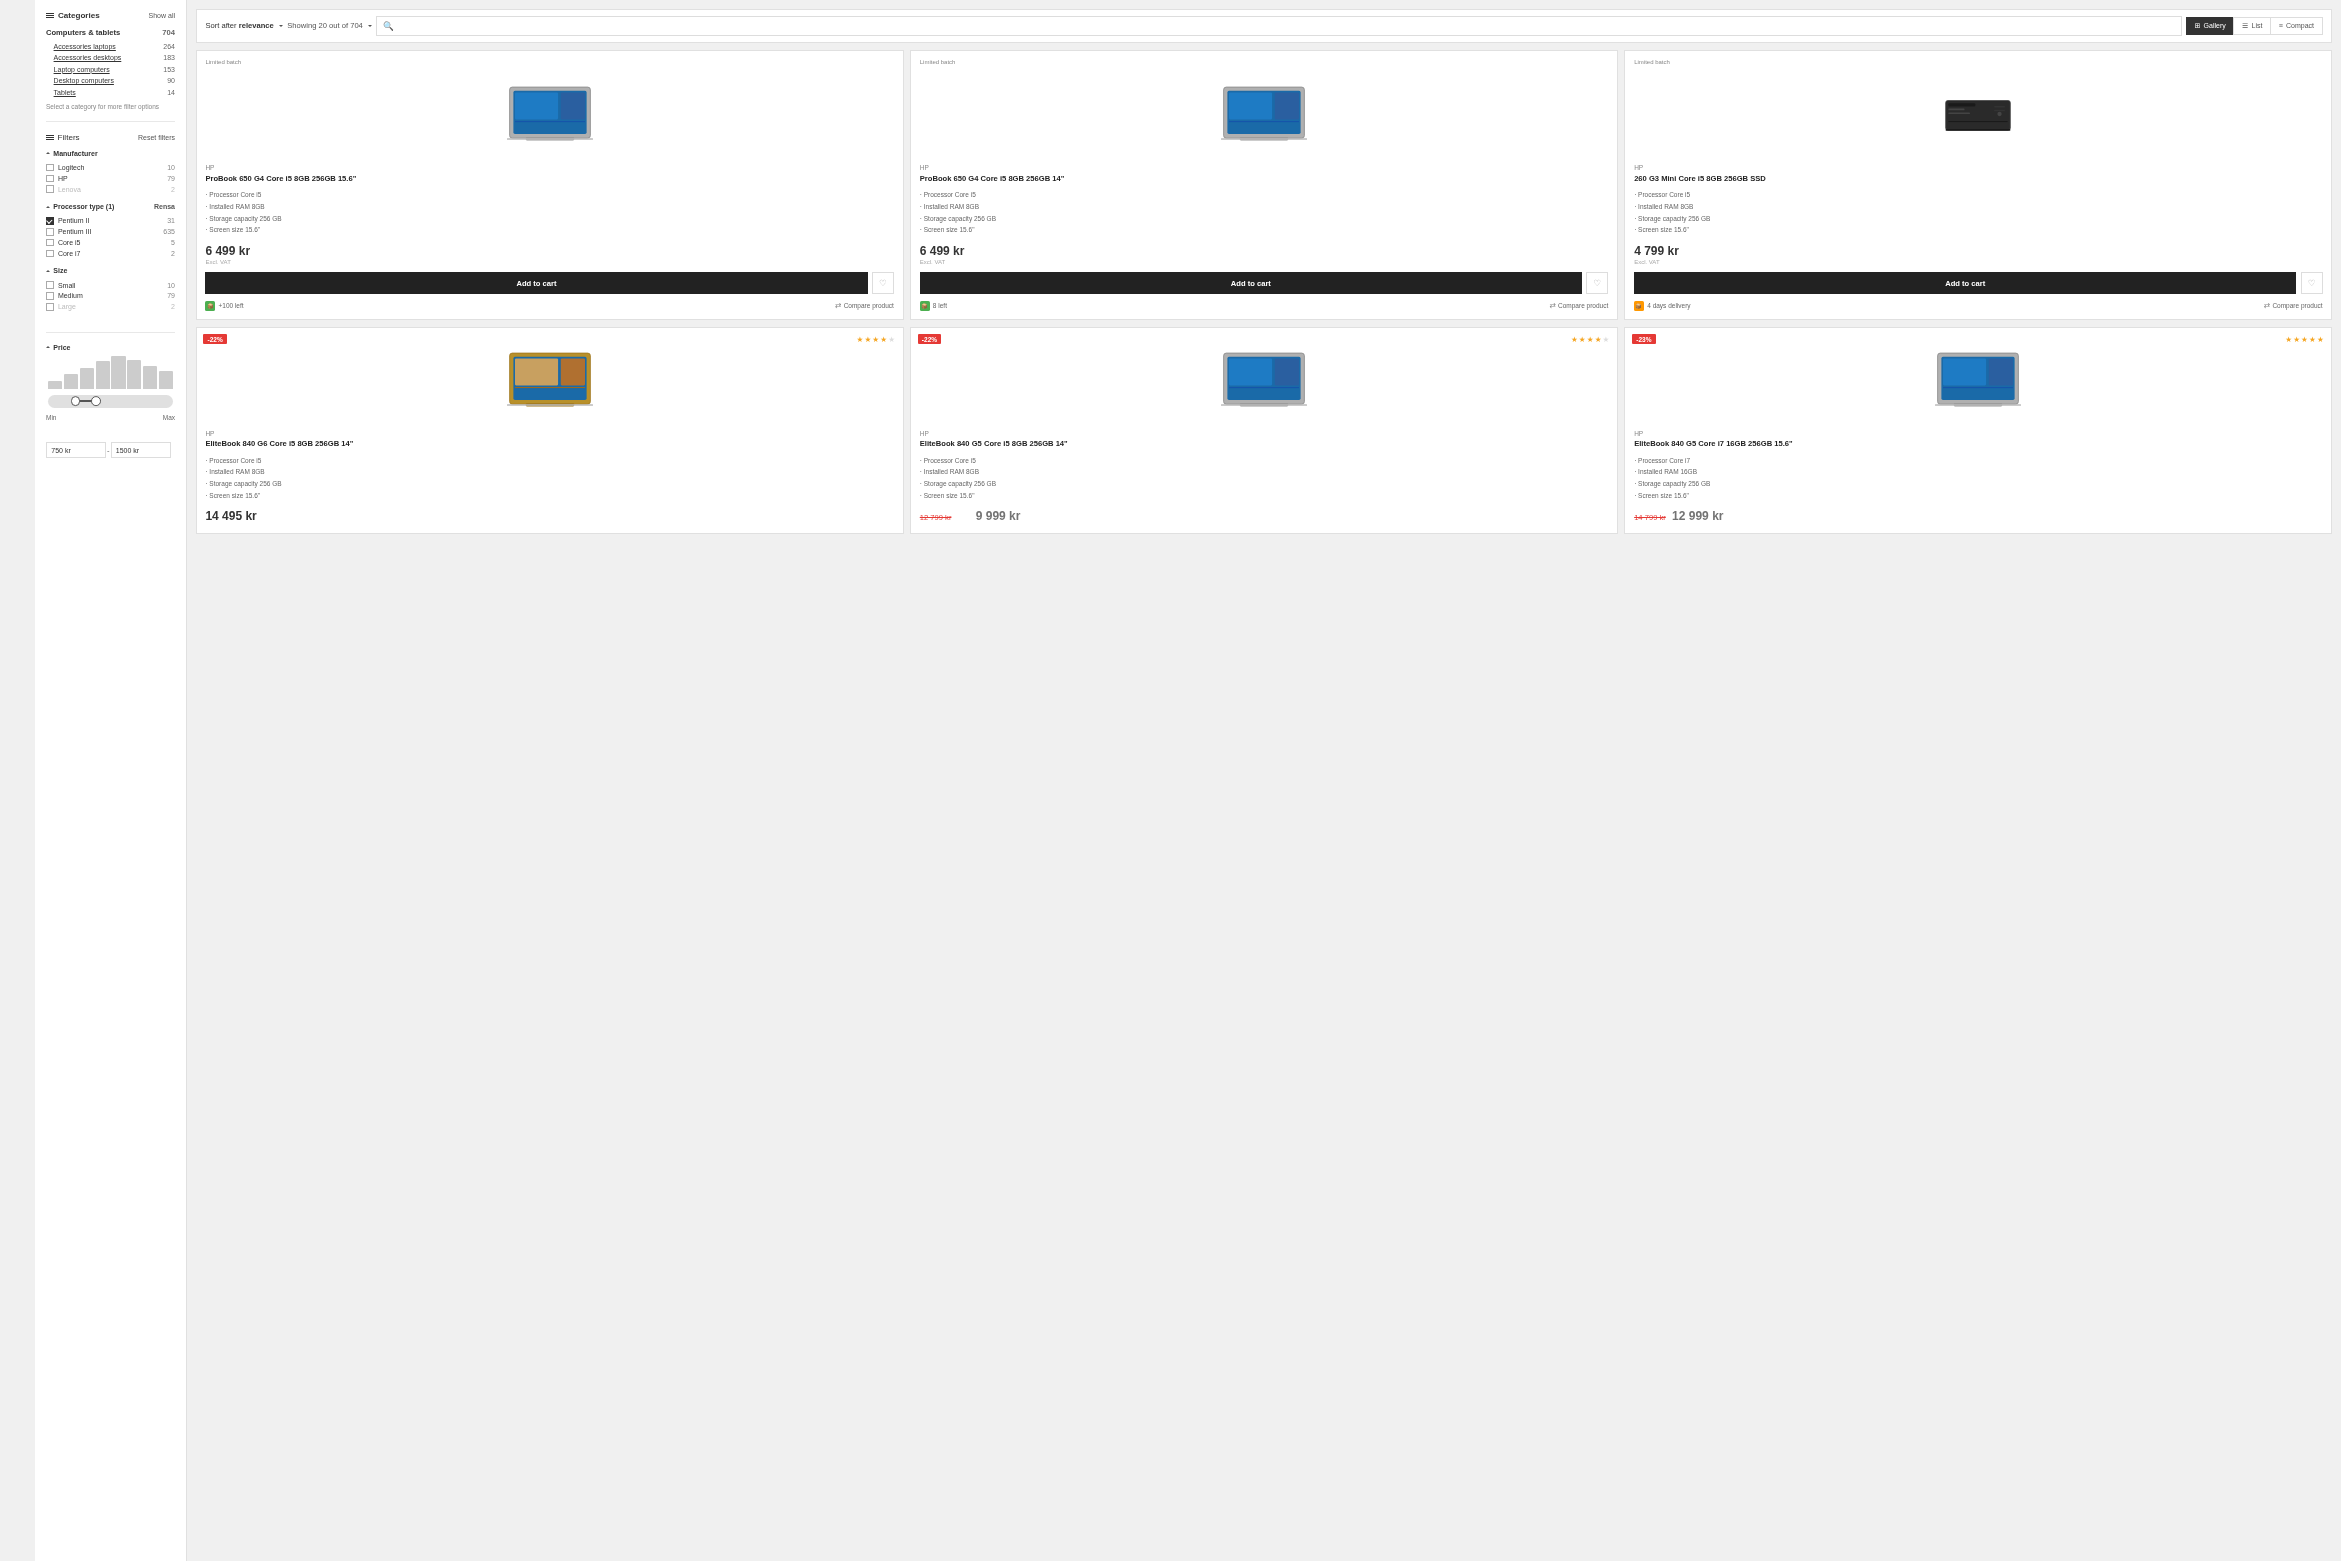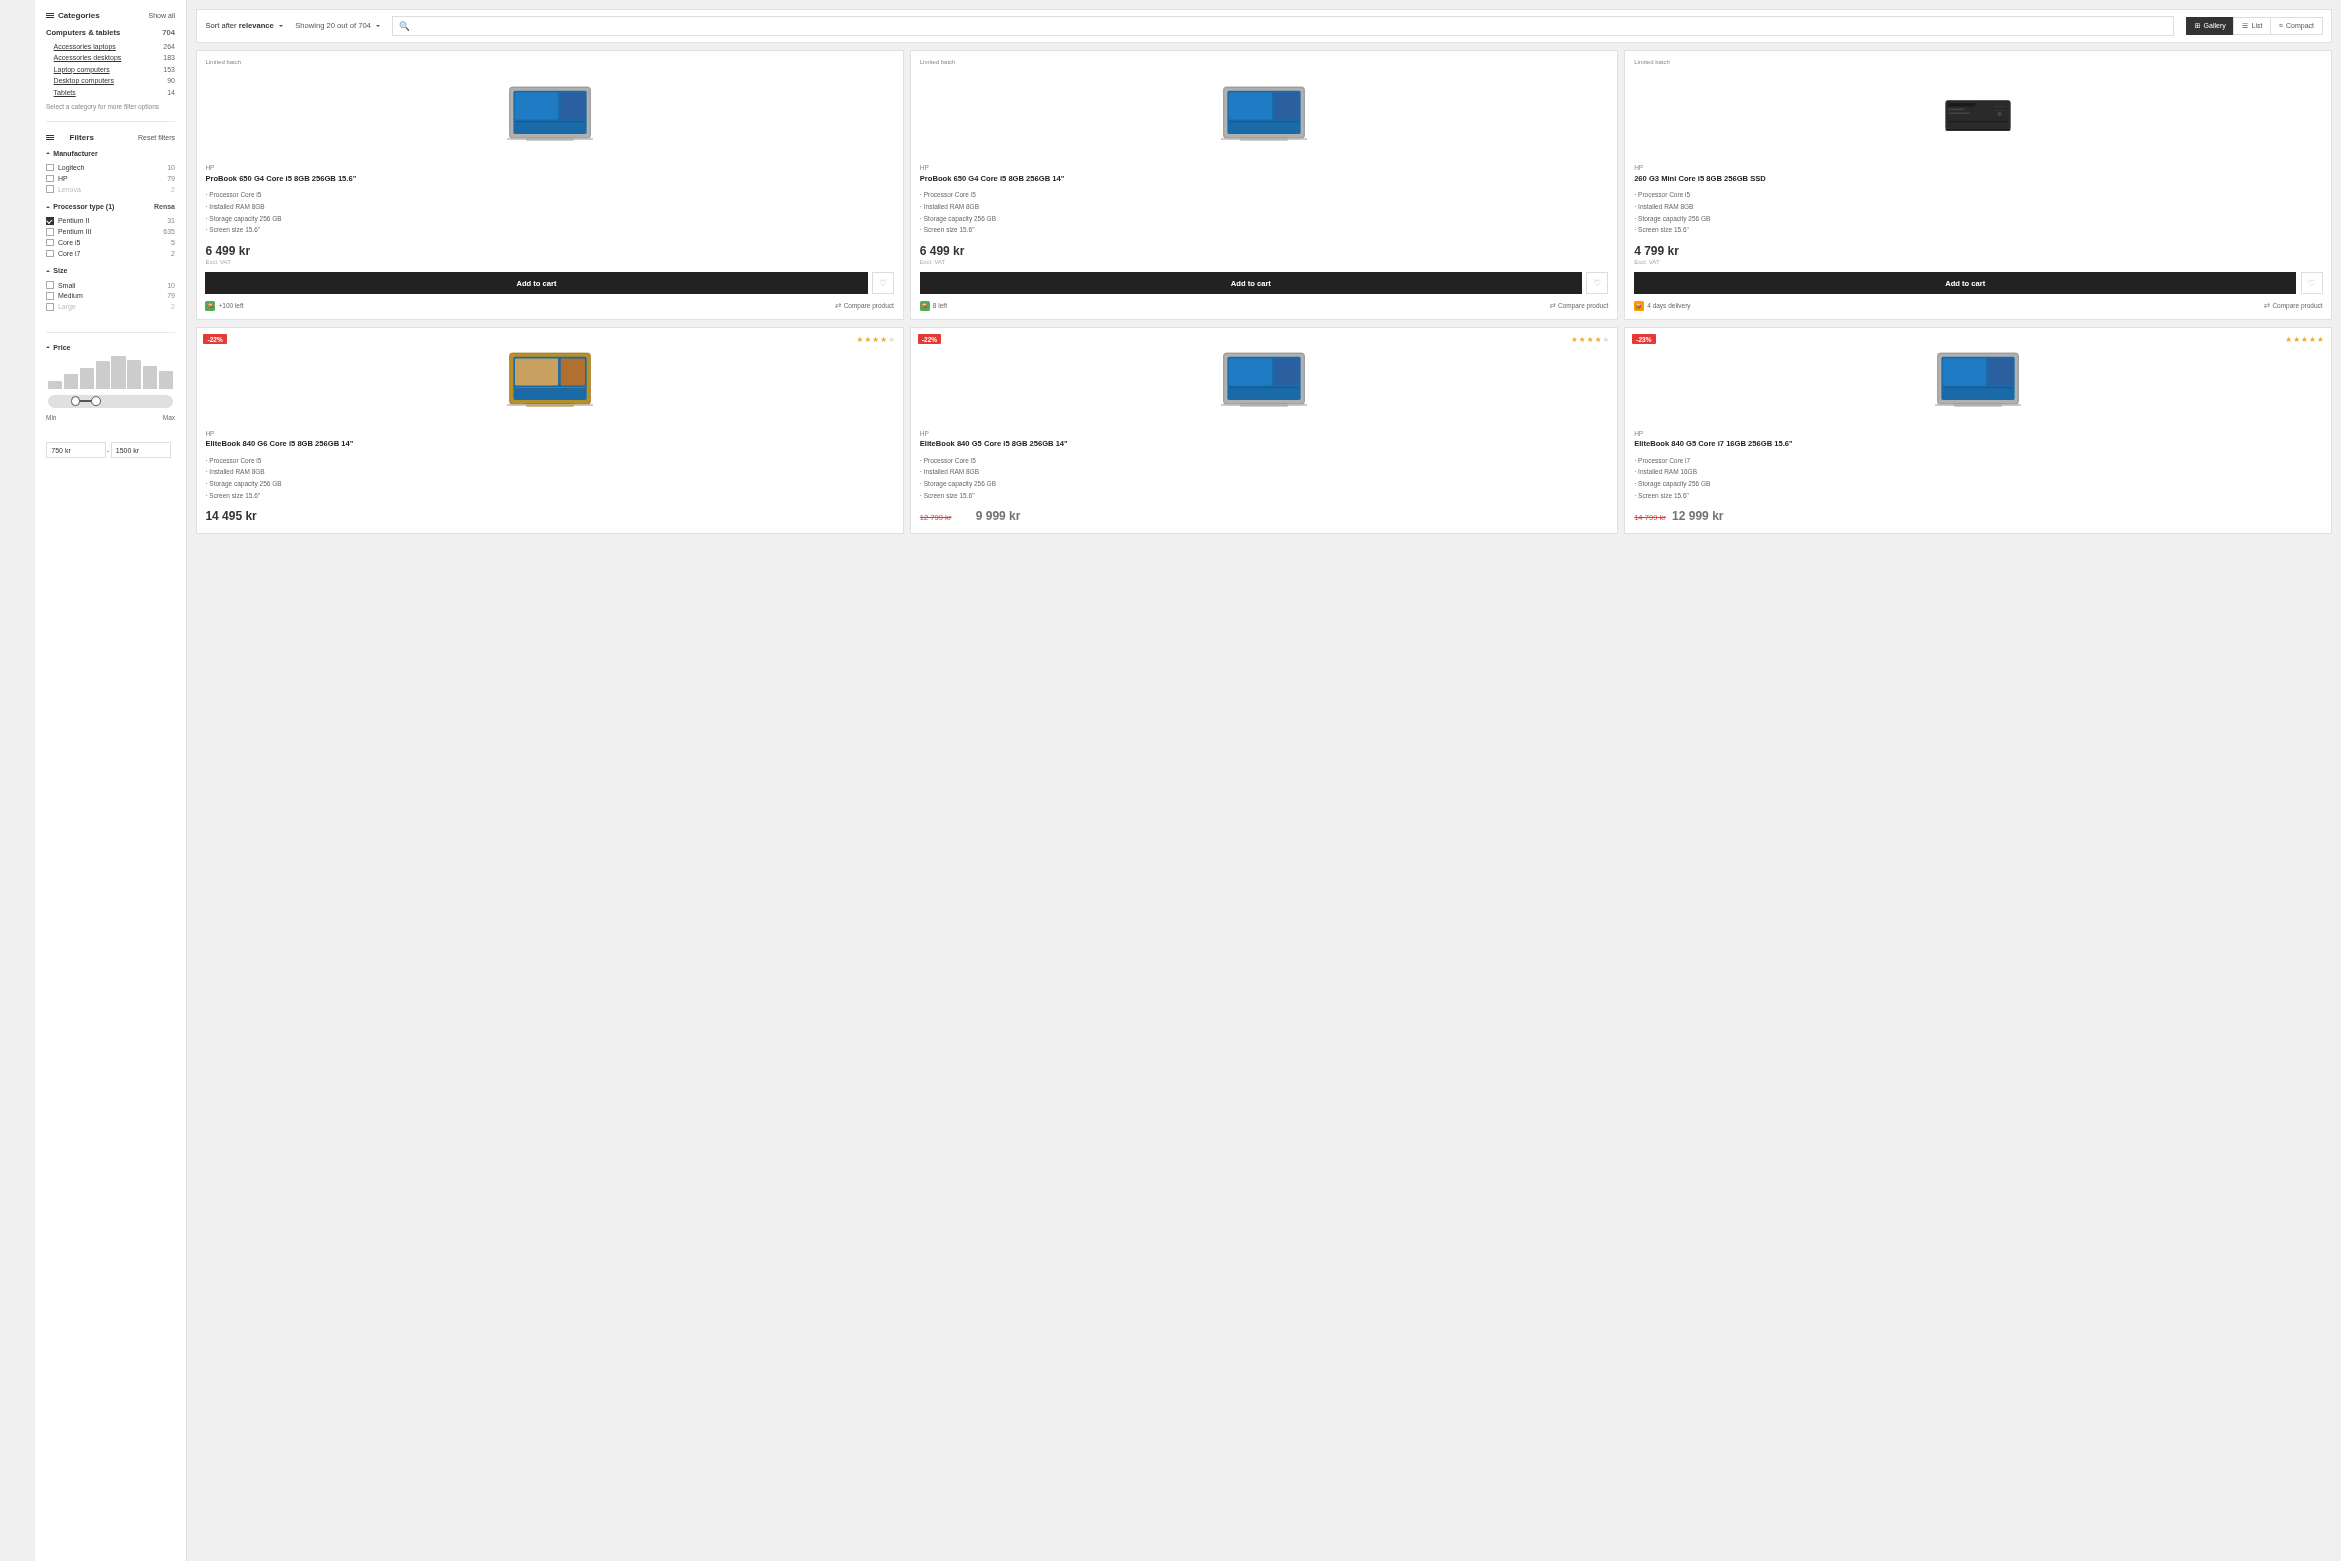--- a/index.html
+++ b/index.html
@@ -17,21 +17,21 @@
 
     .category-group-title { font-weight: 600; font-size: 7.6px; margin-bottom: 4.3px; display: flex; justify-content: space-between; }
     .category-item { display: flex; justify-content: space-between; padding: 2.2px 0 2.2px 7.6px; font-size: 7px; color: #444; cursor: pointer; }
     .category-item a { color: #333; text-decoration: underline; }
     .category-count { color: #666; }
 
     .select-hint { font-size: 6.5px; color: #888; margin-top: 5.4px; }
 
     
     .filter-header { display: flex; justify-content: space-between; align-items: center; margin-bottom: 7.6px; }
-    .filter-title { font-size: 8.1px; font-weight: 700; display: flex; align-items: center; gap: 16px; justify-content: space-between; }
+    .filter-title { font-size: 8.1px; font-weight: 400; display: flex; align-items: center; gap: 4px; justify-content: space-between; }
     .filter-title-icon { display: flex; gap: 1.1px; flex-direction: column; }
     .filter-title-icon span { display: block; width: 7.6px; height: 1.1px; background: #333; }
     .reset-link { color: #555; font-size: 7px; text-decoration: none; cursor: pointer; }
 
     .filter-section { margin-bottom: 8.7px; }
     .filter-section-header { display: flex; align-items: center; gap: 3.3px; font-weight: 600; font-size: 7px; margin-bottom: 5.4px; cursor: pointer; }
     .chevron-up { width: 0; height: 0; border-left: 2.7px solid transparent; border-right: 2.7px solid transparent; border-bottom: 2.7px solid #555; }
     .filter-option { display: flex; justify-content: space-between; align-items: center; padding: 1.6px 0; }
     .filter-option-left { display: flex; align-items: center; gap: 4.3px; font-size: 7px; }
     .filter-option.disabled { color: #bbb; }
@@ -51,21 +51,21 @@
     .price-handle.right { right: 58%; }
     .price-inputs { display: flex; align-items: center; gap: 1px; margin-top: 19px; }
     .price-label { font-size: 6.5px; color: #666; margin-bottom: 2.2px; }
     .price-input { border: 0.5px solid #ddd; padding: 3.3px 4.3px; font-size: 7px; width: 60px; color: #333; }
     .price-dash { color: #666; }
 
     
     .main { flex: 1; padding: 8.7px; }
 
     
-    .top-bar { display: flex; align-items: center; gap: 12px; background: #fff; padding: 6.5px 8.7px; margin-bottom: 6.5px; border: 0.5px solid #e0e0e0; }
+    .top-bar { display: flex; align-items: center; gap: 4px; background: #fff; padding: 6.5px 8.7px; margin-bottom: 6.5px; border: 0.5px solid #e0e0e0; }
     .sort-select { display: flex; align-items: center; gap: 3.3px; font-size: 7.6px; cursor: pointer; }
     .sort-select span { font-weight: 400; }
     .sort-select strong { font-weight: 600; }
     .chevron-down { width: 0; height: 0; border-left: 2.7px solid transparent; border-right: 2.7px solid transparent; border-top: 2.7px solid #555; display: inline-block; margin-left: 2.2px; }
     .showing-count { display: flex; align-items: center; gap: 3.3px; font-size: 7.6px; color: #555; }
     .search-box { display: flex; align-items: center; border: 0.5px solid #ddd; padding: 3.8px 6.5px; gap: 4.3px; flex: 1; }
     .search-icon { color: #aaa; font-size: 8.7px; }
     .search-input { border: none; outline: none; font-size: 7.6px; color: #aaa; flex: 1; background: transparent; }
     .view-buttons { display: flex; gap: 0; margin-left: auto; }
     .view-btn { display: flex; align-items: center; gap: 3.3px; padding: 4.3px 7.6px; font-size: 7px; cursor: pointer; border: 0.5px solid #ddd; background: #fff; color: #555; }

